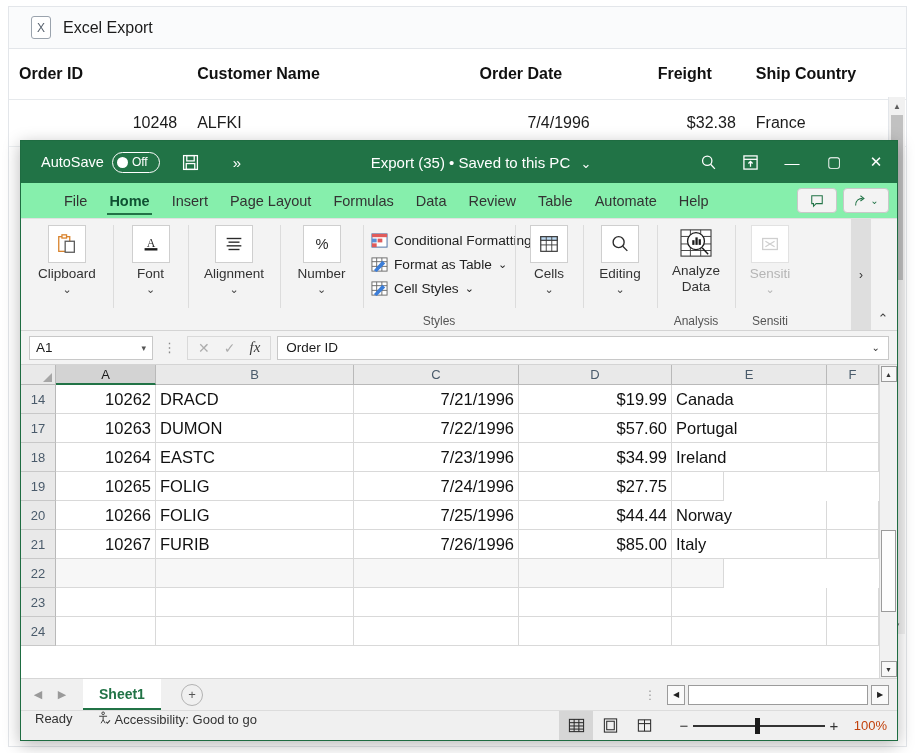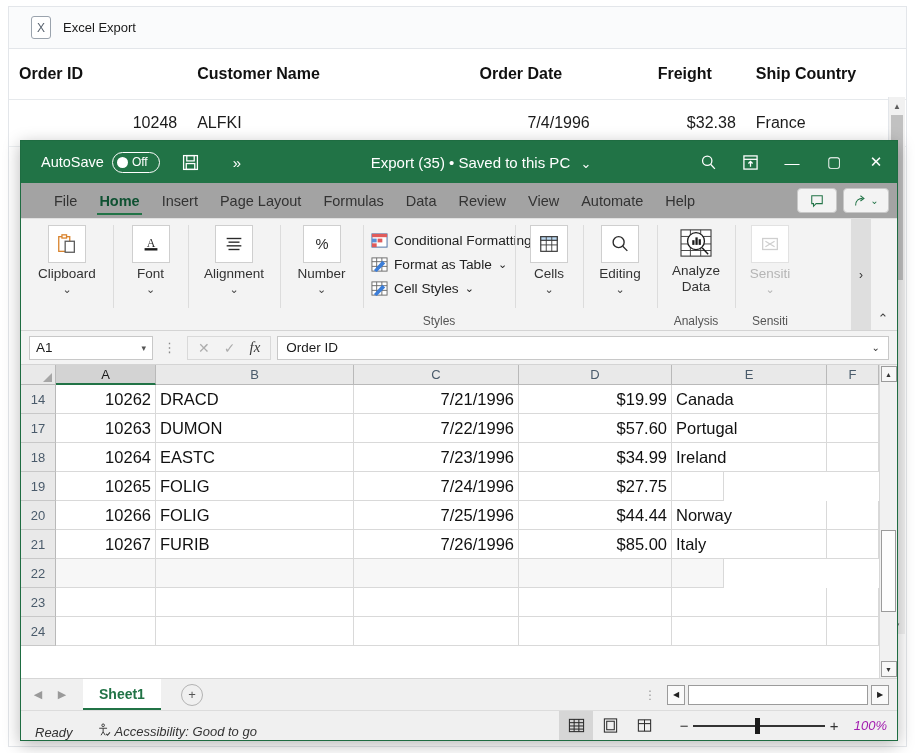--- a/index.html
+++ b/index.html
@@ -19,21 +19,21 @@
   }
   .bg-header {
     height:42px; background:#fafbfc; border-bottom:1px solid #e3e6ea;
     display:flex; align-items:center; padding-left:22px; gap:12px;
   }
   .xl-badge {
     width:20px; height:23px; border:1px solid #9aa3ad; border-radius:3px;
     display:flex; align-items:center; justify-content:center;
     font-size:12px; color:#5a6470; background:#fff;
   }
-  .bg-title { font-size:13px; color:#1b1b1b; }
+  .bg-title { font-size:16px; color:#1b1b1b; }
 
   .bg-table { width:100%; border-collapse:collapse; table-layout:fixed; }
   .bg-table th {
     font-size:16px; font-weight:bold; color:#111; padding:16px 10px;
     border-bottom:1px solid #e6e9ec; text-align:left; white-space:nowrap;
   }
   .bg-table td {
     font-size:16px; color:#1b1b1b; padding:14px 10px;
     border-bottom:1px solid #eceff1; white-space:nowrap;
   }
@@ -75,22 +75,22 @@
     position:absolute; left:0; right:0; text-align:center; font-size:15px;
     pointer-events:none;
     padding-left:44px;
   }
   .doc-title span { pointer-events:auto; }
   .title-right { margin-left:auto; display:flex; align-items:center; }
   .title-right .tb-icon { width:42px; height:42px; font-size:15px; }
 
   
   .xl-tabs {
-    height:36px; flex:0 0 36px; background:#a3a3a3; display:flex; align-items:stretch;
-    padding-left:22px; border-bottom:1px solid #e1e1e1;
+    height:36px; flex:0 0 36px; background:#86efac; display:flex; align-items:stretch;
+    padding-left:32px; border-bottom:1px solid #e1e1e1;
   }
   .tab {
     padding:0 11px; display:flex; align-items:center; font-size:14.5px; color:#333;
     position:relative;
   }
   .tab.active { font-weight:bold; color:#0f5132; }
   .tab.active::after {
     content:""; position:absolute; left:9px; right:9px; bottom:3px; height:2.5px; background:#217346;
   }
   .tabs-right { margin-left:auto; display:flex; align-items:center; gap:6px; padding-right:8px; }
@@ -224,34 +224,34 @@
     margin-left:18px;
   }
   .sb-dots { margin-left:auto; color:#9a9a9a; font-size:12px; letter-spacing:1px; padding-right:8px; }
   .hsb { display:flex; align-items:center; gap:3px; padding-right:8px; }
   .hsb-btn { width:18px; height:20px; border:1px solid #9b9b9b; background:#fafafa; display:flex; align-items:center; justify-content:center; font-size:8px; color:#222; }
   .hsb-track { width:180px; height:20px; background:#fff; border:1px solid #9b9b9b; }
 
   
   .xl-status {
     height:30px; flex:0 0 30px; background:#f0f0f0; border-top:1px solid #dcdcdc;
-    display:flex; align-items:flex-end; font-size:13px; color:#333;font-style:italic;
+    display:flex; align-items:flex-start; font-size:13px; color:#333;
   }
   .st-ready { padding-left:14px; }
   .st-acc { display:flex; align-items:center; gap:4px; margin-left:24px; }
   .st-right { margin-left:auto; display:flex; align-items:center; height:100%; }
   .view-btn {
     width:34px; height:100%; display:flex; align-items:center; justify-content:center;
   }
   .view-btn.active { background:#d6d6d6; }
   .zoom-wrap { display:flex; align-items:center; gap:0; padding:0 10px 0 14px; }
   .zm-sign { width:18px; text-align:center; font-size:15px; color:#333; }
   .zm-track { width:132px; height:2px; background:#333; position:relative; }
   .zm-knob { position:absolute; left:62px; top:-7px; width:5px; height:16px; background:#1b1b1b; }
-  .zm-pct { width:44px; text-align:right; font-size:13px; color:#a21caf; padding-right:10px; }
+  .zm-pct { width:44px; text-align:right; font-size:13px; color:#c2410c; padding-right:10px; }
 </style>
 </head>
 <body>
 
 <div id="root">
 
   <div class="bg-page">
     <div class="bg-card">
 
       <div class="bg-header">
@@ -341,21 +341,21 @@
     </div>
 
     <div class="xl-tabs">
       <div class="tab">File</div>
       <div class="tab active">Home</div>
       <div class="tab">Insert</div>
       <div class="tab">Page Layout</div>
       <div class="tab">Formulas</div>
       <div class="tab">Data</div>
       <div class="tab">Review</div>
-      <div class="tab">View</div>
+      <div class="tab">Table</div>
       <div class="tab">Automate</div>
       <div class="tab">Help</div>
       <div class="tabs-right">
         <div class="tb-btn">
           <svg width="14" height="14" viewBox="0 0 16 16" fill="none" stroke="#217346" stroke-width="1.2">
             <path d="M2 2 h12 v9 h-7 l-3 3 v-3 h-2 z"></path>
           </svg>
         </div>
         <div class="tb-btn share">
           <svg width="14" height="14" viewBox="0 0 16 16" fill="none" stroke="#217346" stroke-width="1.2">

